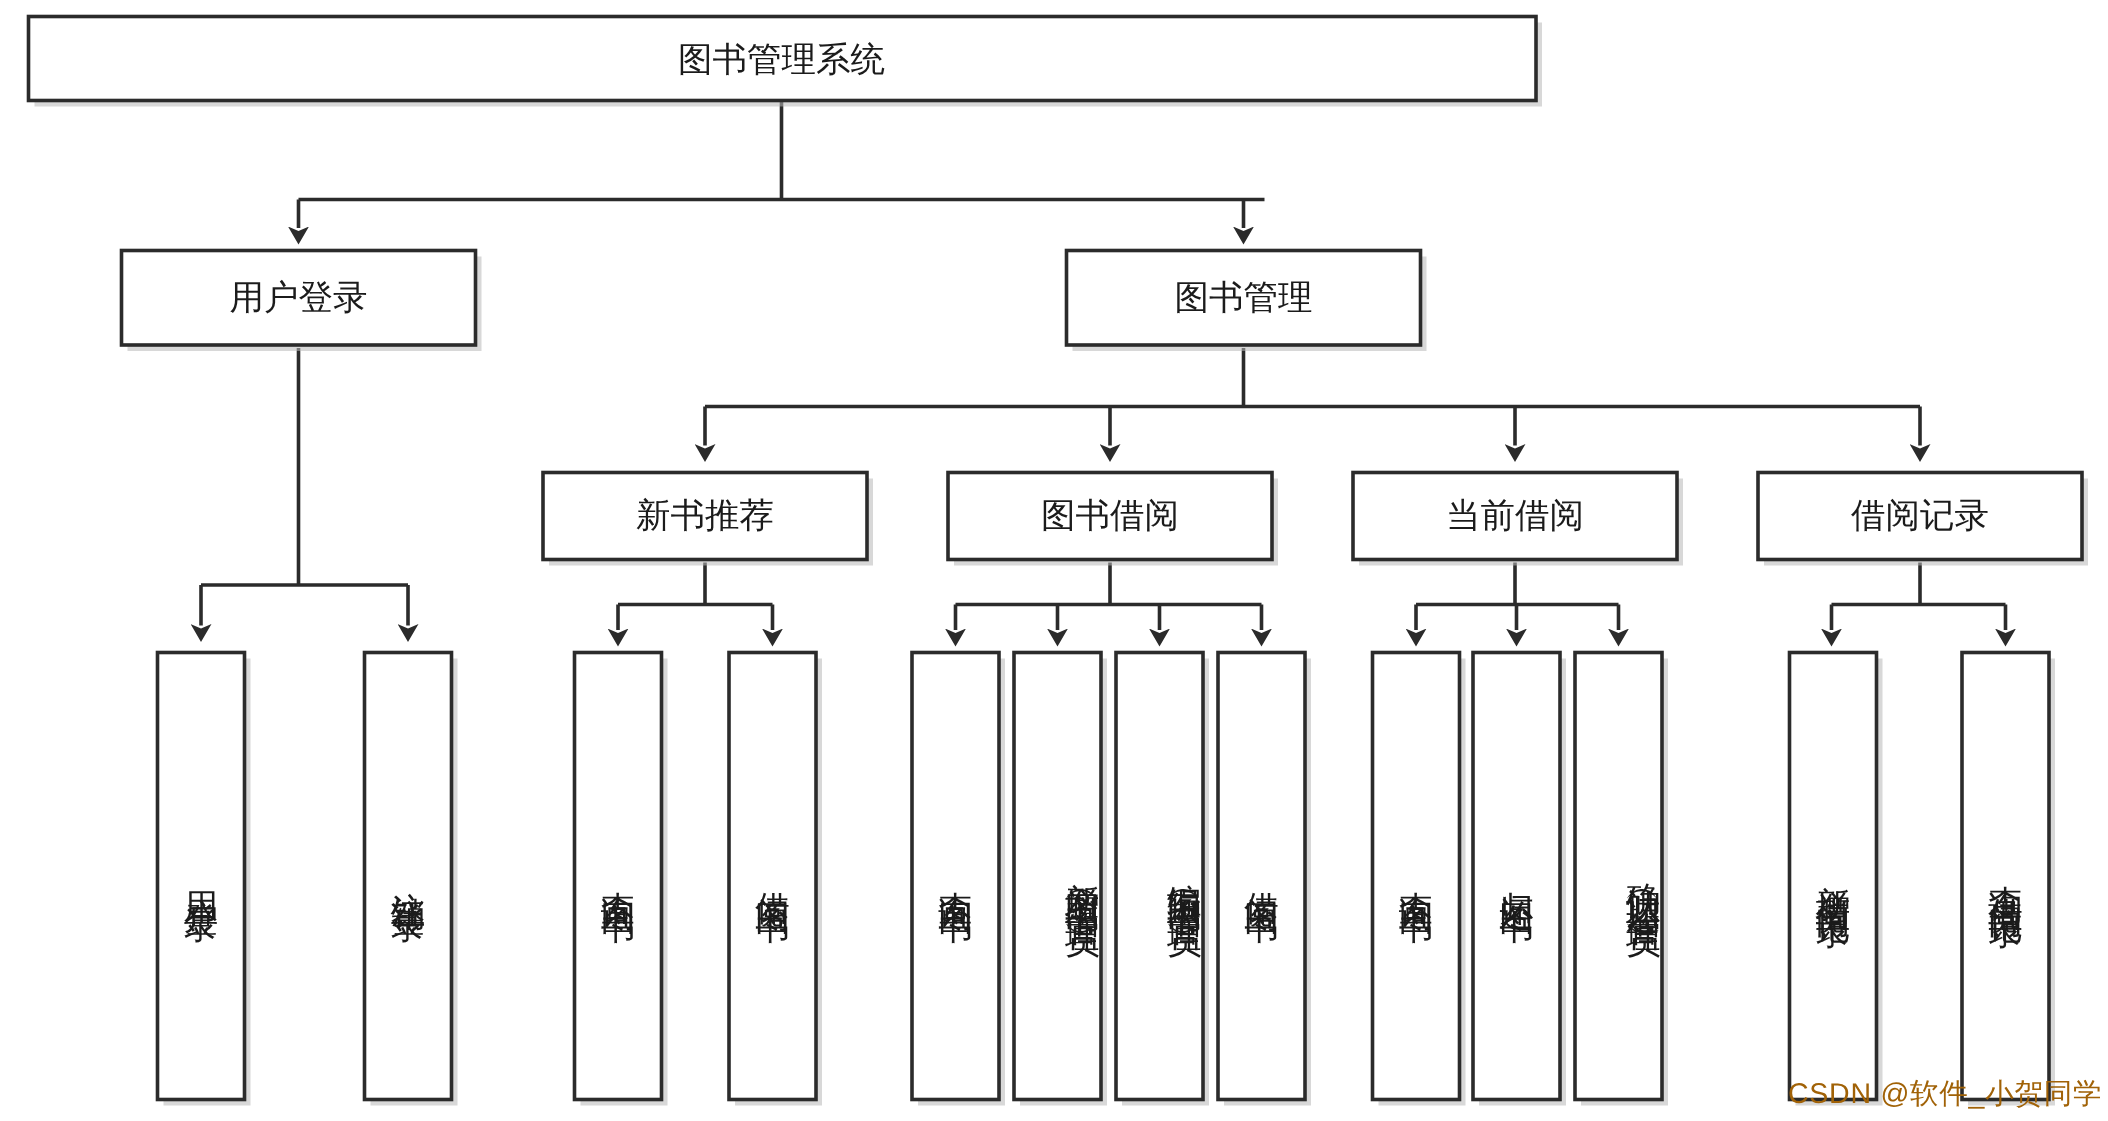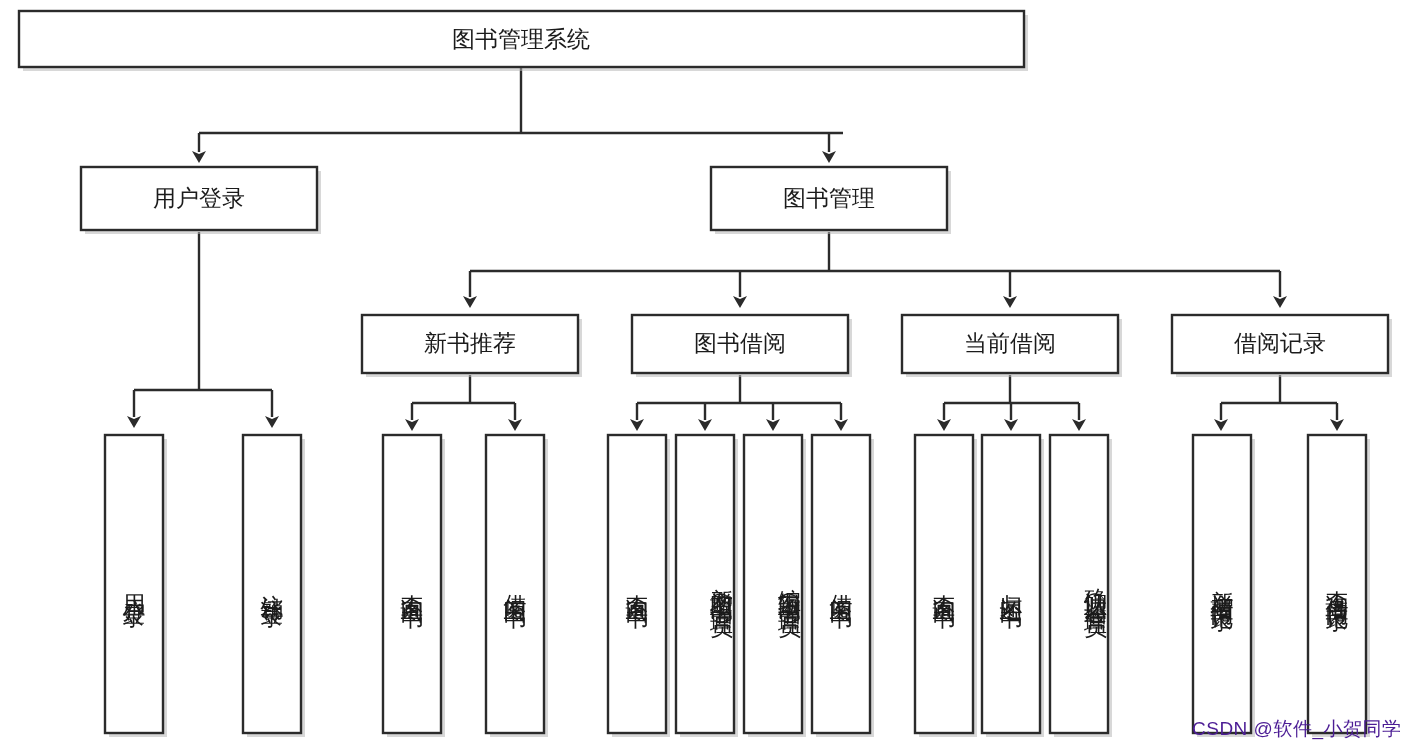--- a/index.html
+++ b/index.html
@@ -62,21 +62,21 @@
     line-height: 1.08;
     letter-spacing: 4px;
     color: #1b1b1b;
     pointer-events: none;
     white-space: nowrap;
   }
   .watermark {
     position: absolute;
     font-family: "Liberation Sans", "DejaVu Sans", sans-serif;
     font-size: 19px;
-    color: #4c1d95;
+    color: #a16207;
     letter-spacing: 0.5px;
     white-space: nowrap;
   }
 </style>
 </head>
 <body>
 
 <div id="diagram-root">
 
   <svg id="flow" viewBox="0 0 1405 747">

